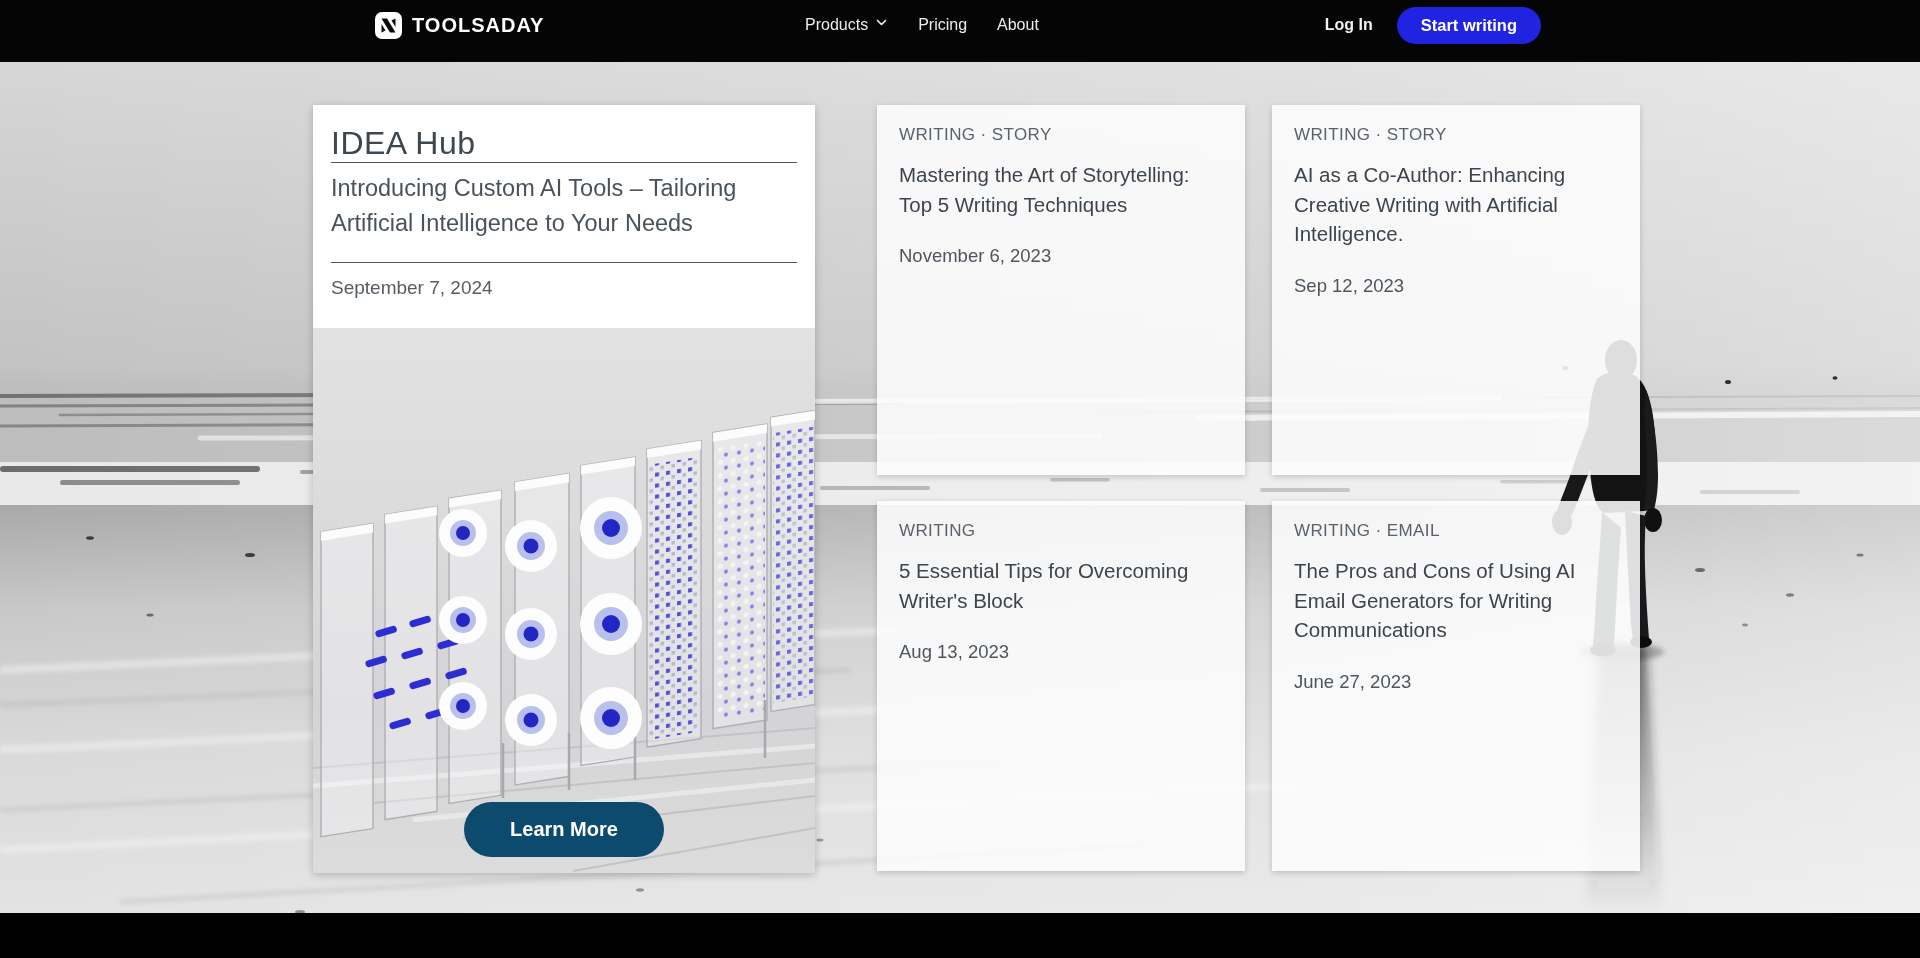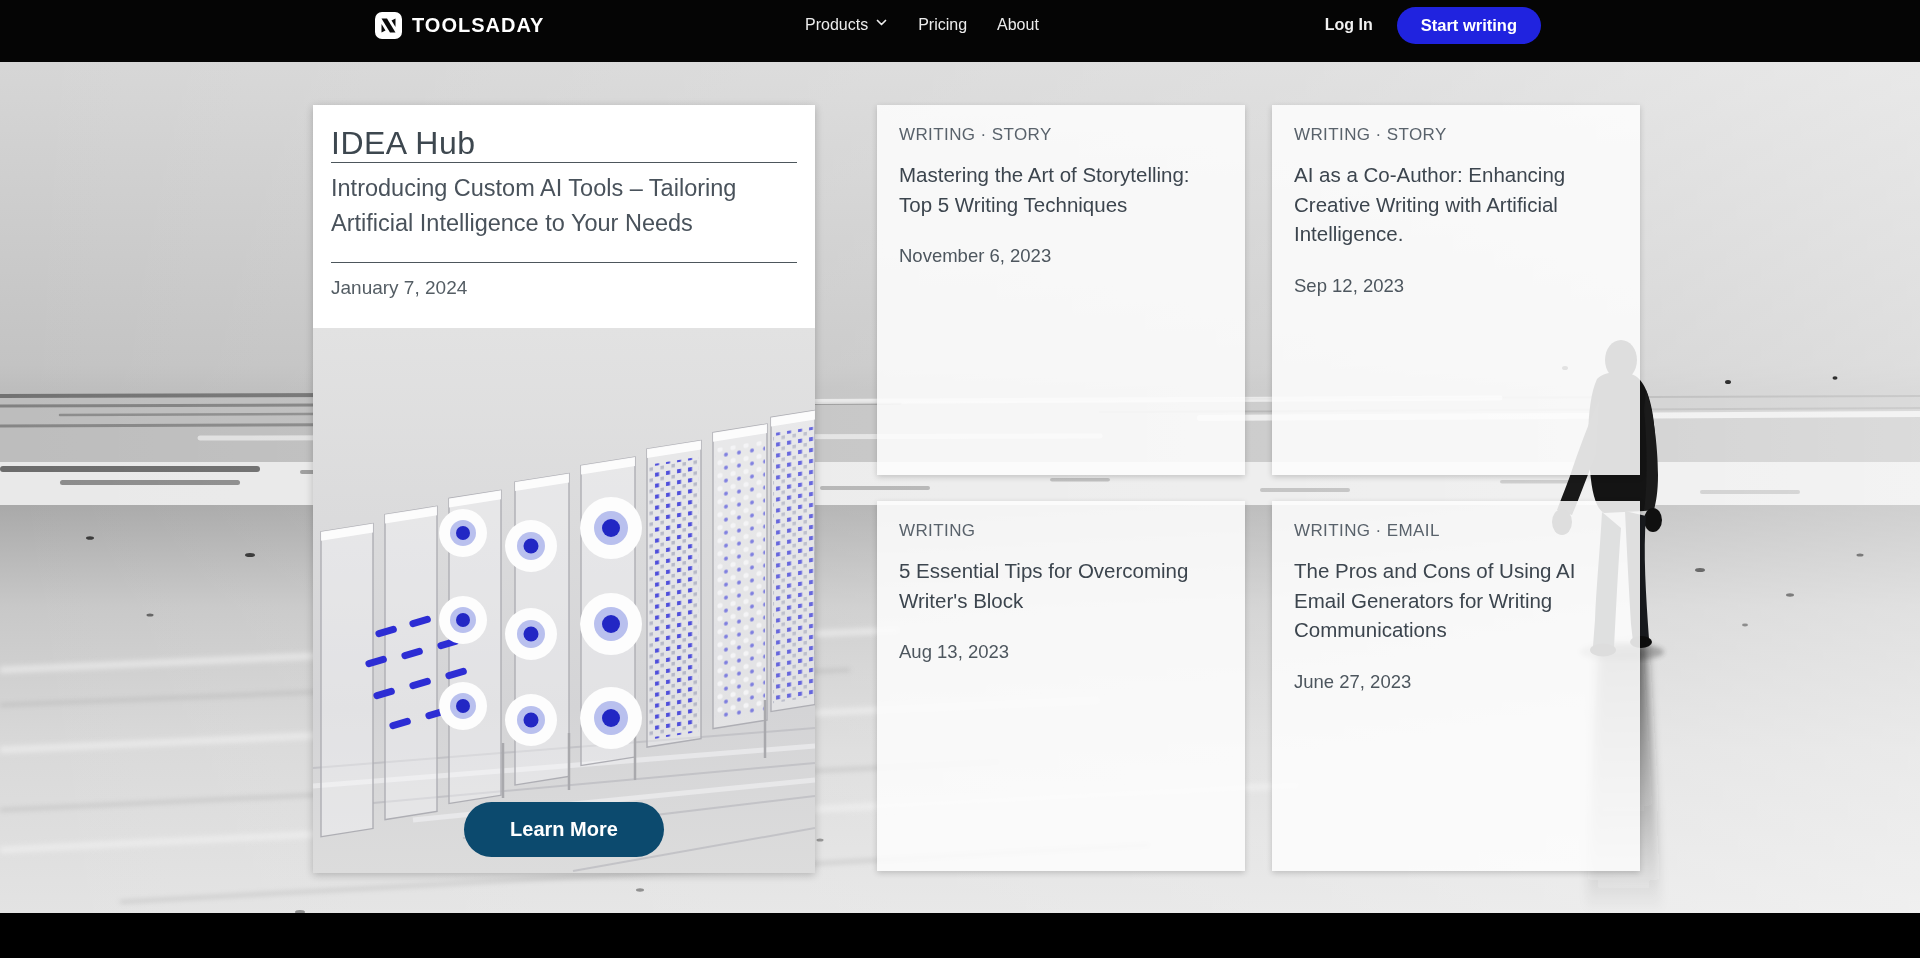--- a/index.html
+++ b/index.html
@@ -230,21 +230,21 @@
                  C1646,545 1643,503 1646,466 Z" fill="#181a1e"></path>
         <ellipse cx="1603" cy="600" rx="13" ry="6.5" fill="#0d0d0d"></ellipse>
         <ellipse cx="1641" cy="592" rx="11" ry="6" fill="#0d0d0d"></ellipse>
       </g>
     </svg>
 
     <section class="featured-card">
       <div class="featured-text">
         <h1 class="featured-title">IDEA Hub</h1>
         <p class="featured-sub">Introducing Custom AI Tools – Tailoring Artificial Intelligence to Your Needs</p>
-        <div class="featured-date">January 7, 2024</div>
+        <div class="featured-date">September 7, 2024</div>
       </div>
 
       <div class="featured-image">
         <svg viewBox="0 0 502 545" width="502" height="545" preserveAspectRatio="none">
           <defs>
             <linearGradient id="imgbg" x1="0" y1="0" x2="0" y2="1">
               <stop offset="0" stop-color="#e2e2e2"></stop>
                 <stop offset="0.7" stop-color="#d4d4d6"></stop>
               <stop offset="1" stop-color="#dcdcdc"></stop>
             </linearGradient>

